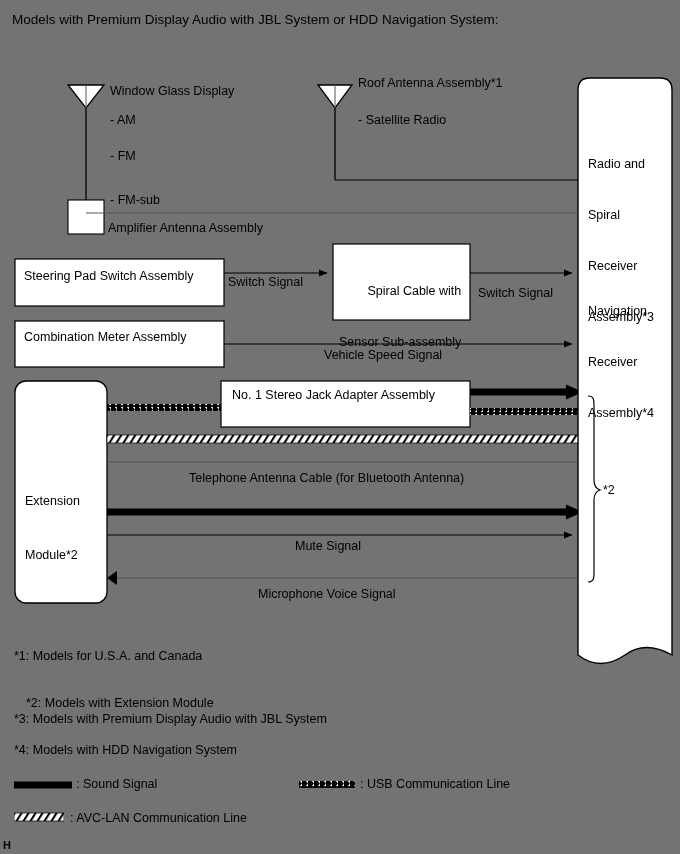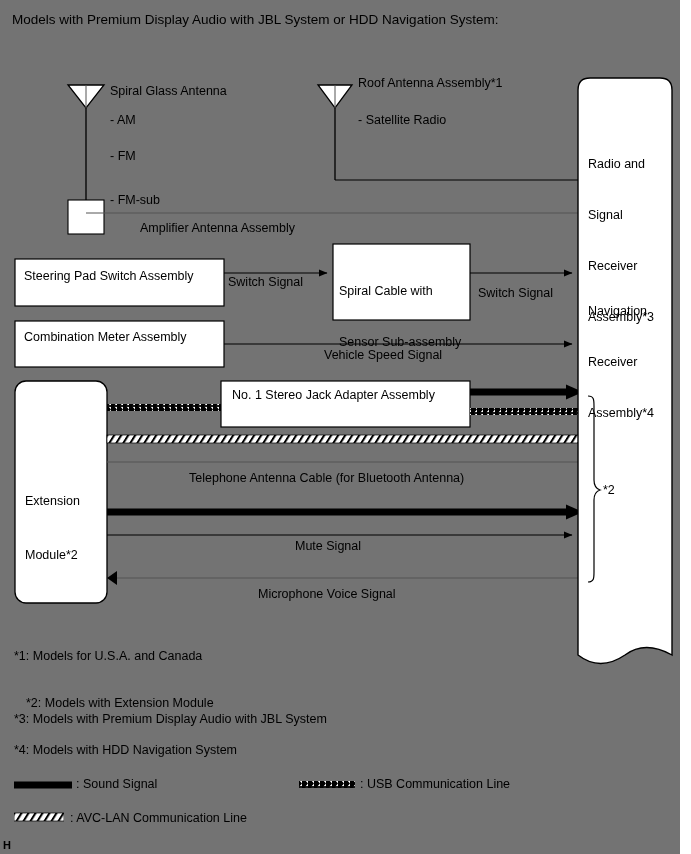--- a/index.html
+++ b/index.html
@@ -154,49 +154,49 @@
                L594,480
                C594,487 597,489 600,490
                C597,491 594,493 594,500
                L594,572
                C594,578 594,582 588,582" fill="none" stroke="#000" stroke-width="1.2"></path>
     </g>
   </svg>
 
   <div class="txt title-txt" style="left:12px; top:12px;">Models with Premium Display Audio with JBL System or HDD Navigation System:</div>
 
-  <div class="txt" style="left:110px; top:84px;">Spiral Glass Antenna</div>
+  <div class="txt" style="left:110px; top:84px;">Window Glass Display</div>
   <div class="txt" style="left:110px; top:113px;">- AM</div>
   <div class="txt" style="left:110px; top:141px;margin-top:8px;">- FM</div>
   <div class="txt" style="left:110px; top:169px;margin-top:24px;">- FM-sub</div>
 
   <div class="txt" style="left:358px; top:76px;">Roof Antenna Assembly*1</div>
   <div class="txt" style="left:358px; top:113px;">- Satellite Radio</div>
 
-  <div class="txt" style="left:108px; top:221px;margin-left:32px;">Amplifier Antenna Assembly</div>
+  <div class="txt" style="left:108px; top:221px;">Amplifier Antenna Assembly</div>
 
   <div class="txt" style="left:588px; top:122px; line-height:17px;">
     <div>Radio and</div>
-    <div>Signal</div>
+    <div>Spiral</div>
     <div>Receiver</div>
     <div>Assembly*3</div>
   </div>
 
   <div class="txt" style="left:588px; top:269px; line-height:17px;">
     <div>Navigation</div>
     <div>Receiver</div>
     <div>Assembly*4</div>
   </div>
 
   <div class="txt" style="left:603px; top:483px;">*2</div>
 
   <div class="txt boxlabel" style="left:24px; top:269px;">Steering Pad Switch Assembly</div>
   <div class="txt boxlabel" style="left:24px; top:330px;">Combination Meter Assembly</div>
 
-  <div class="txt boxlabel" style="left:339px; top:249px; line-height:17px;">
+  <div class="txt boxlabel" style="left:339px; top:249px; line-height:17px;text-align:right;">
     <div>Spiral Cable with</div>
     <div>Sensor Sub-assembly</div>
   </div>
 
   <div class="txt boxlabel" style="left:228px; top:275px;">Switch Signal</div>
   <div class="txt boxlabel" style="left:478px; top:286px;">Switch Signal</div>
   <div class="txt boxlabel" style="left:324px; top:348px;">Vehicle Speed Signal</div>
 
   <div class="txt boxlabel" style="left:25px; top:456px; line-height:18px;">
     <div>Extension</div>

